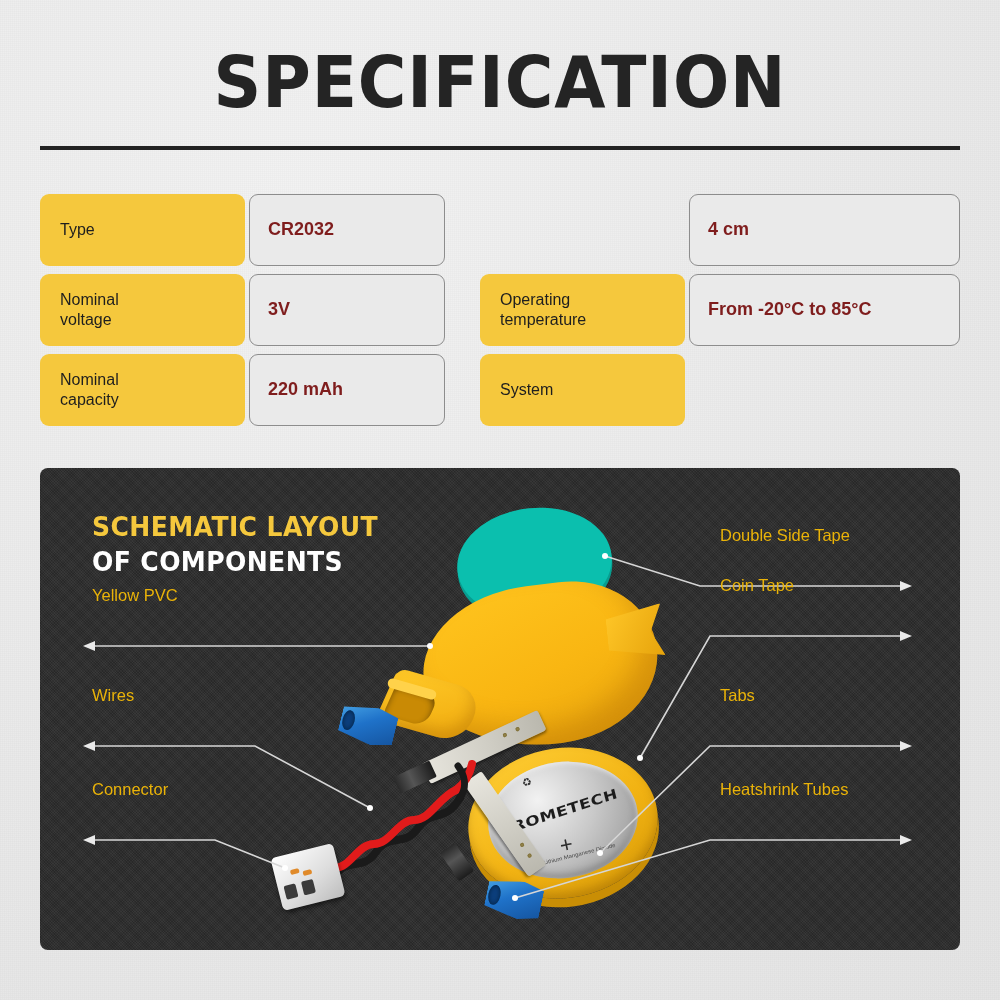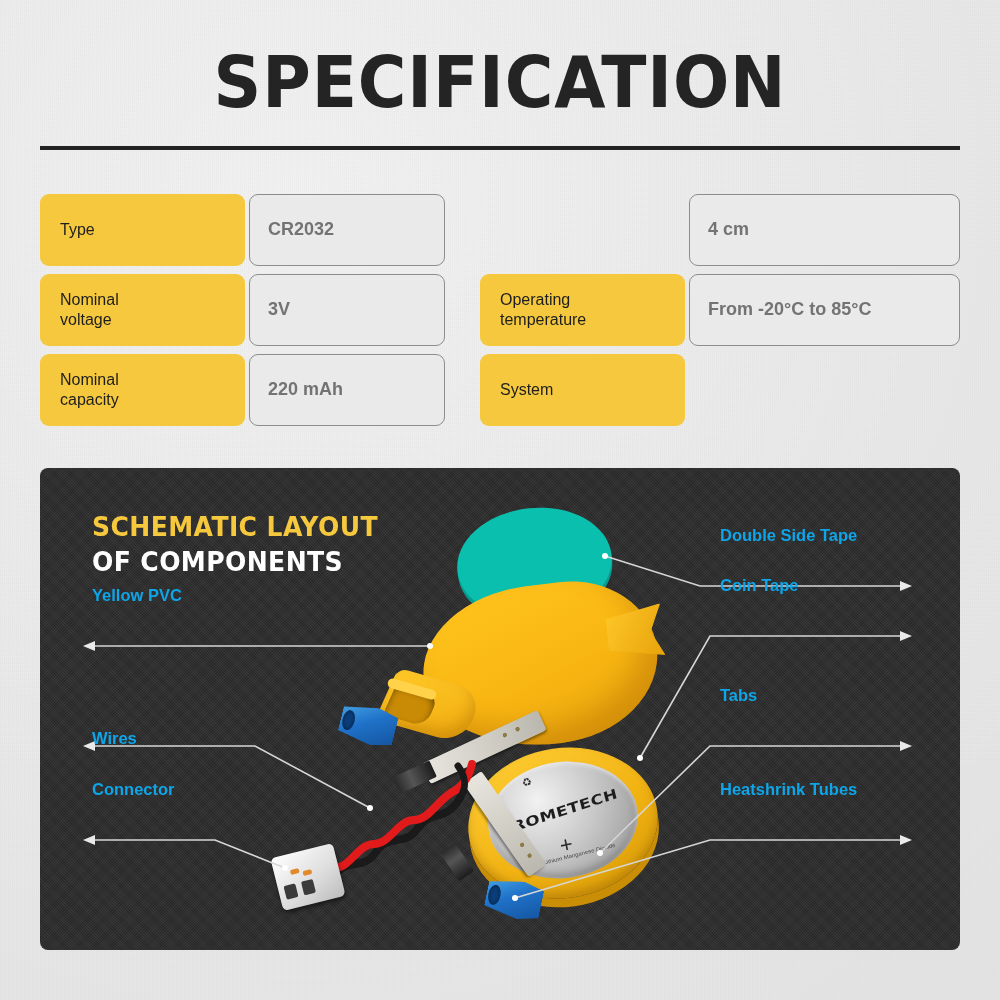--- a/index.html
+++ b/index.html
@@ -54,21 +54,21 @@
     font-weight:400;
   }
   .val{
     background:#eaeaea;
     border:1.6px solid #8d8d8d;
     border-radius:9px;
     display:flex;align-items:center;
     padding:0 18px;
     font-size:18px;
     font-weight:bold;
-    color:#737373;
+    color:#7f1d1d;
     line-height:1.2;
     margin-left:4px;
   }
   .lbl.c1{grid-column:1}
   .val.c2{grid-column:2}
   .lbl.c4{grid-column:4}
   .val.c5{grid-column:5}
 
   
   .panel{
@@ -88,21 +88,21 @@
     position:absolute;left:52px;top:42px;
     font-family:"DejaVu Sans", sans-serif;
     font-weight:bold;font-size:27px;letter-spacing:.4px;
     transform:scaleX(.93);transform-origin:left top;
     line-height:1.28;
   }
   .pt1{color:#f5c83d;display:block;}
   .pt2{color:#ffffff;display:block;}
 
   
-  .callout{position:absolute;font-size:16.5px;font-weight:bold;color:#0ea5e9;white-space:nowrap;}
+  .callout{position:absolute;font-size:16.5px;font-weight:normal;color:#eab308;white-space:nowrap;}
   .callout.left{text-align:left;}
   .callout.right{text-align:left;}
 
   svg.leaders{position:absolute;inset:0;width:920px;height:482px;pointer-events:none;}
 
   
   .art{position:absolute;inset:0;}
 
   
   .tape{
@@ -347,15 +347,15 @@
       <circle cx="245" cy="400" r="3"></circle>
     </g>
   </svg>
 
   <div class="callout right" style="left:680px;top:58px;">Double Side Tape</div>
   <div class="callout right" style="left:680px;top:108px;">Coin Tape</div>
   <div class="callout right" style="left:680px;top:218px;">Tabs</div>
   <div class="callout right" style="left:680px;top:312px;">Heatshrink Tubes</div>
 
   <div class="callout left" style="left:52px;top:118px;">Yellow PVC</div>
-  <div class="callout left" style="left:52px;top:218px;margin-top:43px;">Wires</div>
+  <div class="callout left" style="left:52px;top:218px;">Wires</div>
   <div class="callout left" style="left:52px;top:312px;">Connector</div>
 </div>
 
 </body></html>

